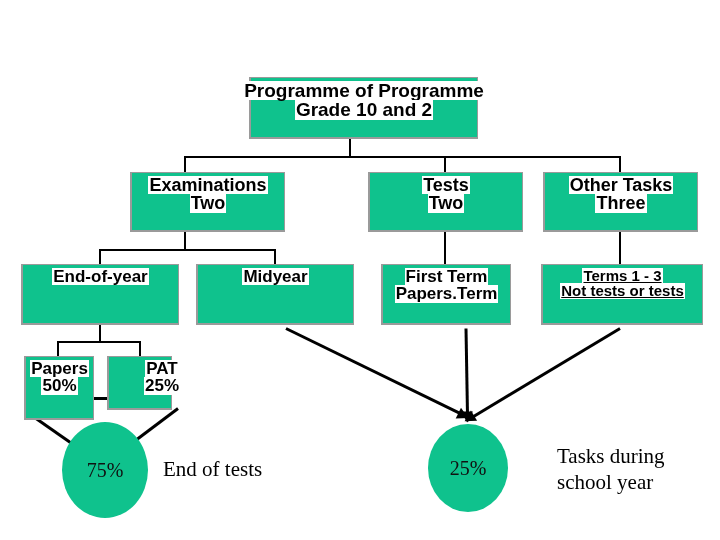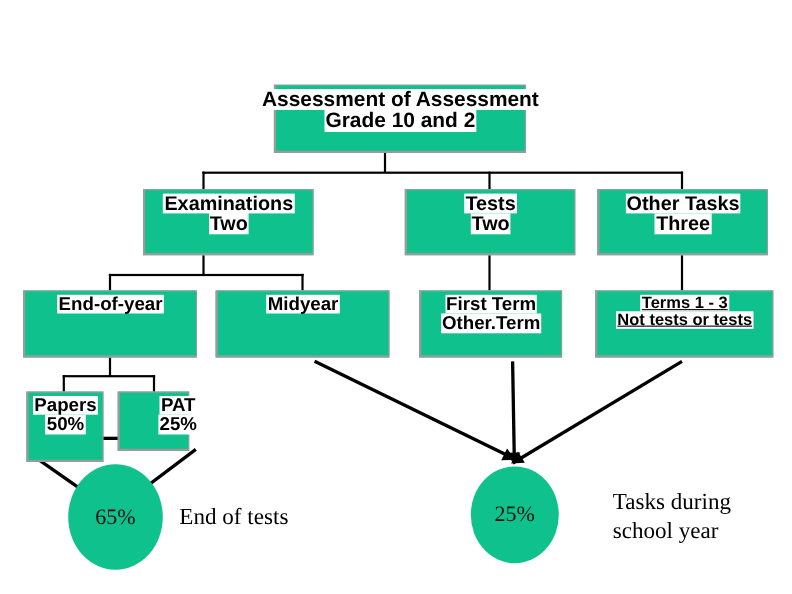--- a/index.html
+++ b/index.html
@@ -156,21 +156,21 @@
   <div class="arrow dbl" style="left:40px; top:397px; width:111px;"></div>
 
   <div class="arrow" style="left:26px;  top:410px; width:86px;  transform:rotate(35deg);"></div>
   <div class="arrow" style="left:178px; top:407px; width:84px;  transform:rotate(143deg);"></div>
 
   <div class="arrow" style="left:286px; top:327px; width:201px; transform:rotate(26deg);"></div>
   <div class="arrow" style="left:466px; top:327px; width:92px;  transform:rotate(89deg);"></div>
   <div class="arrow" style="left:620px; top:327px; width:179px; transform:rotate(149deg);"></div>
 
   <div class="node sz20" style="left:249px; top:77px; width:229px; height:62px;">
-    <span class="ln">Assessment of Assessment</span>
+    <span class="ln">Programme of Programme</span>
     <span class="ln">Grade 10 and 2</span>
   </div>
 
   <div class="node sz18" style="left:107px; top:172px; width:155px; height:60px;margin-left:23px;">
     <span class="ln">Examinations</span>
     <span class="ln plain split-hl"><i>Two</i></span>
   </div>
 
   <div class="node sz18" style="left:368px; top:172px; width:155px; height:60px;">
     <span class="ln">Tests</span>
@@ -185,40 +185,40 @@
   <div class="node sz17" style="left:21px; top:264px; width:158px; height:61px;">
     <span class="ln">End-of-year</span>
   </div>
 
   <div class="node sz17" style="left:196px; top:264px; width:158px; height:61px;">
     <span class="ln">Midyear</span>
   </div>
 
   <div class="node sz17" style="left:381px; top:264px; width:130px; height:61px;align-items:center;">
     <span class="ln">First Term</span>
-    <span class="ln">Other.Term</span>
+    <span class="ln">Papers.Term</span>
   </div>
 
   <div class="node sz16" style="left:541px; top:264px; width:162px; height:61px;">
     <span class="ln">Terms 1 - 3</span>
     <span class="ln">Not tests or tests</span>
   </div>
 
   <div class="node sz17" style="left:24px; top:356px; width:70px; height:64px;">
     <span class="ln">Papers</span>
     <span class="ln">50%</span>
   </div>
 
   <div class="node sz17" style="left:107px; top:356px; width:65px; height:54px;padding-left:44px;">
     <span class="ln">PAT</span>
     <span class="ln">25%</span>
   </div>
 
   <div class="circle" style="left:62px; top:422px; width:86px; height:96px;">
-    <span>65%</span>
+    <span>75%</span>
   </div>
 
   <div class="circle" style="left:428px; top:424px; width:80px; height:88px;">
     <span>25%</span>
   </div>
 
   <div class="caption" style="left:163px; top:457px;">
     <div>End of tests</div>
   </div>
 

